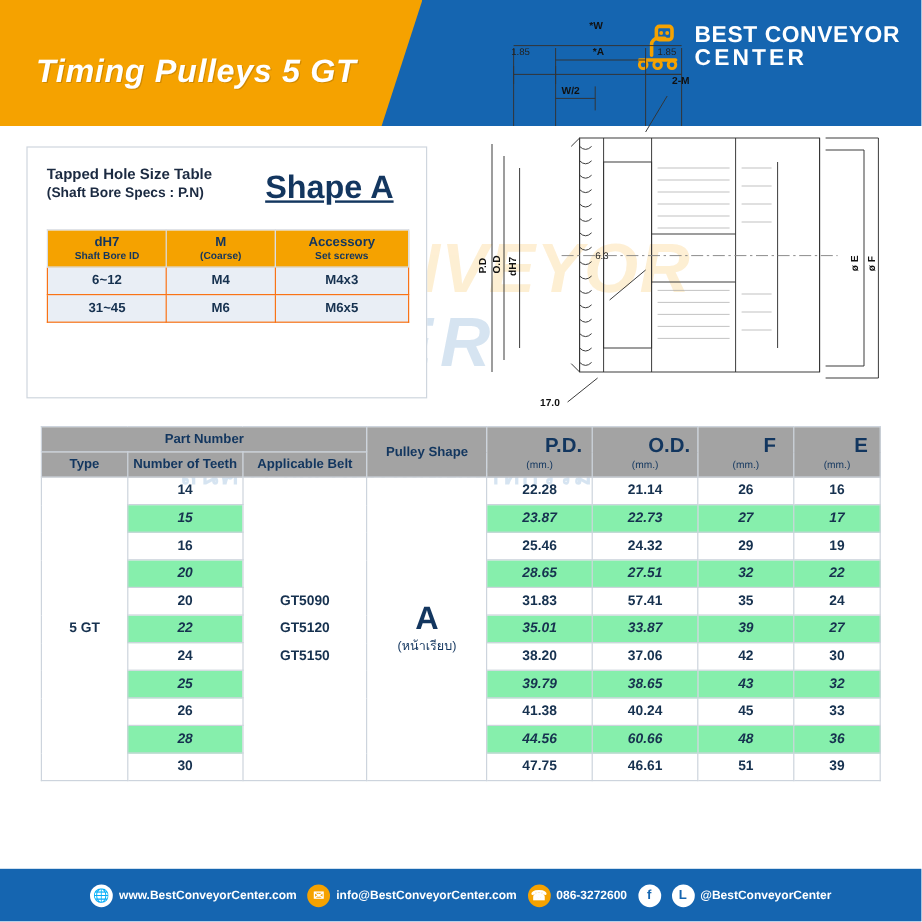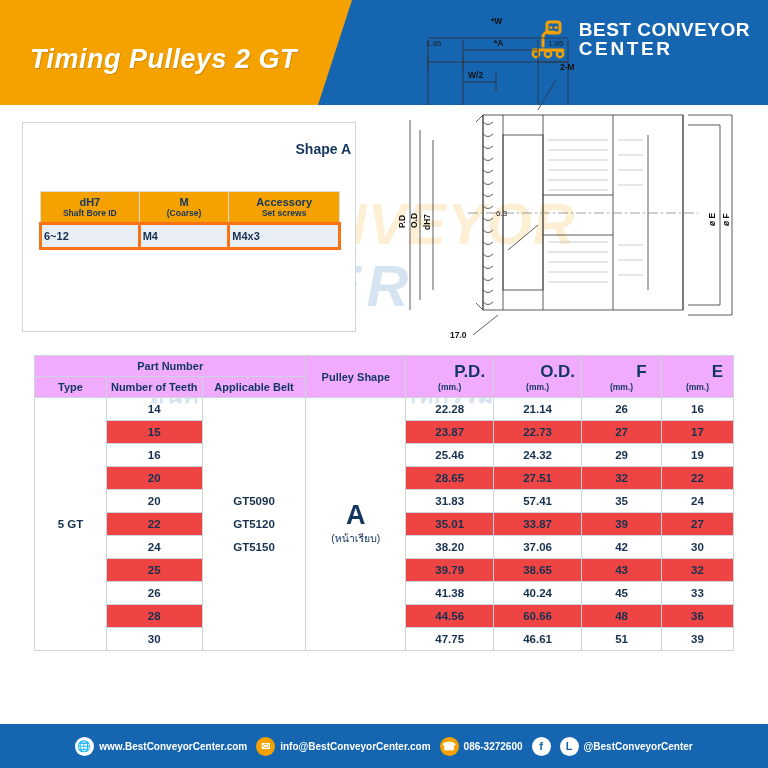--- a/index.html
+++ b/index.html
@@ -62,63 +62,63 @@
   .card {
     position:absolute; left:22px; top:122px; width:334px; height:210px;
     background:#ffffff; border:1px solid #cfd6de;
   }
   .card-title {
     position:absolute; left:16px; top:14px;
     font-size:12.5px; font-weight:bold; color:#1b2a41; line-height:1.35;
   }
   .card-title .sub { font-weight:bold; font-size:11.5px; }
   .shape-a-label {
-    position:absolute; right:4px; top:18px;
-    font-size:14px; font-weight:bold; color:#13365f;
+    position:absolute; right:27px; top:18px;
+    font-size:27px; font-weight:bold; color:#13365f;text-decoration:underline;
   }
   table.tapped {
     position:absolute; left:16px; top:68px;
     width:302px; border-collapse:collapse;
     font-size:11px;
   }
   table.tapped th {
     background:#f5a200; color:#13365f;
     border:1px solid #d9dde3; padding:4px 2px; line-height:1.15;
     font-weight:bold;
   }
   table.tapped th .tiny { font-size:8.5px; font-weight:bold; display:block; }
   table.tapped td {
-    border:3px solid #f97316; text-align:left; padding:5px 2px;
+    border:1px solid #f97316; text-align:center; padding:5px 2px;
     color:#16314f; font-size:11px; font-weight:bold;
   }
   table.tapped tr.alt td { background:#e9eef5; }
   table.tapped tr.white td { background:#ffffff; }
 
   
   .drawing { position:absolute; left:388px; top:10px; width:368px; height:335px; }
   .dim-txt { font-size:8px; fill:#222; font-family:"Liberation Sans", sans-serif; }
   .dim-txt-b { font-size:8.5px; fill:#111; font-weight:bold; font-family:"Liberation Sans", sans-serif; }
 
   
   .maintable {
     position:absolute; left:34px; top:355px; width:700px;
     border-collapse:collapse; font-size:11px;
   }
   .maintable th, .maintable td {
     border:1px solid #cdd4dd; text-align:center;
   }
   .maintable th.orange {
-    background:#f0abfc; color:#12365f; font-weight:bold; padding:4px 2px;
+    background:#a3a3a3; color:#12365f; font-weight:bold; padding:4px 2px;
   }
   .mt-head-big { font-size:17px; font-weight:bold; color:#12365f;margin-left:40px; }
-  .mt-head-unit { font-size:8.5px; font-weight:bold; color:#12365f; display:block; }
+  .mt-head-unit { font-size:8.5px; font-weight:normal; color:#12365f; display:block; }
   .maintable td {
     padding:5px 2px; color:#16314f; font-weight:bold; font-size:11.5px;
   }
-  .maintable tr.alt td { background:#ef4444; }
+  .maintable tr.alt td { background:#86efac;font-style:italic; }
   .type-cell { font-size:19px; font-weight:bold; color:#13365f; background:#ffffff !important;}
   .belt-cell { font-size:13.5px; font-weight:bold; color:#13365f; background:#ffffff !important; line-height:2.0;}
   .shape-cell { background:#ffffff !important; }
   .shape-cell .big { font-size:27px; font-weight:bold; color:#13365f; display:block; line-height:1.1;}
   .shape-cell .thai { font-size:10.5px; font-weight:normal; color:#13365f; display:block; }
 
   
   .footer {
     position:absolute; left:0; bottom:0; width:768px; height:44px;
     background:#1565b0; display:flex; align-items:center; justify-content:center; gap:9px;
@@ -131,21 +131,21 @@
     font-size:11px; font-weight:bold;
   }
   .fcircle.orange { background:#f5a200; color:#ffffff; }
   .fcircle.blue2 { background:#ffffff; color:#1565b0; }
 </style>
 </head>
 <body>
 
 <div class="header">
   <div class="header-ribbon"></div>
-  <div class="header-title">Timing Pulleys 2 GT</div>
+  <div class="header-title">Timing Pulleys 5 GT</div>
   <div class="brand">
     <div class="brand-logo">
       <svg width="46" height="46" viewBox="0 0 46 46">
         <path d="M8 34 h30" stroke="#f5a200" stroke-width="3" fill="none" stroke-linecap="round"></path>
         <circle cx="11" cy="38" r="3.2" fill="none" stroke="#f5a200" stroke-width="2.4"></circle>
         <circle cx="23" cy="38" r="3.2" fill="none" stroke="#f5a200" stroke-width="2.4"></circle>
         <circle cx="35" cy="38" r="3.2" fill="none" stroke="#f5a200" stroke-width="2.4"></circle>
         <path d="M18 30 v-9 a5 5 0 0 1 5-5 h6" stroke="#f5a200" stroke-width="3" fill="none" stroke-linecap="round"></path>
         <rect x="22" y="6" width="13" height="11" rx="2.5" fill="none" stroke="#f5a200" stroke-width="3"></rect>
         <circle cx="26" cy="11.5" r="1.6" fill="#f5a200"></circle>
@@ -159,20 +159,24 @@
   </div>
 </div>
 
 <div class="watermark">
   <div class="wm-line1">BEST CONVEYOR</div>
   <div class="wm-line2">CENTER</div>
   <div class="wm-line3">สินค้าโรงงาน เเละอุตสาหกรรม</div>
 </div>
 
 <div class="card">
+  <div class="card-title">
+    <div>Tapped Hole Size Table</div>
+    <div class="sub">(Shaft Bore Specs : P.N)</div>
+  </div>
   <div class="shape-a-label">Shape A</div>
 
   <table class="tapped">
     <tbody>
         <tr>
       <th style="width:33%">
         <span>dH7</span>
         <span class="tiny">Shaft Bore ID</span>
       </th>
       <th style="width:30%">
@@ -182,20 +186,25 @@
       <th style="width:37%">
         <span>Accessory</span>
         <span class="tiny">Set screws</span>
       </th>
     </tr>
     <tr class="alt">
       <td>6~12</td>
       <td>M4</td>
       <td>M4x3</td>
     </tr>
+    <tr class="alt">
+      <td>31~45</td>
+      <td>M6</td>
+      <td>M6x5</td>
+    </tr>
   </tbody>
     </table>
 </div>
 
 <div class="drawing">
   <svg width="368" height="335" viewBox="0 0 368 335">
     <g stroke="#333" fill="none" stroke-width="0.8">
 
       <line x1="40" y1="52" x2="180" y2="52"></line>
       <line x1="40" y1="45" x2="40" y2="60"></line>

